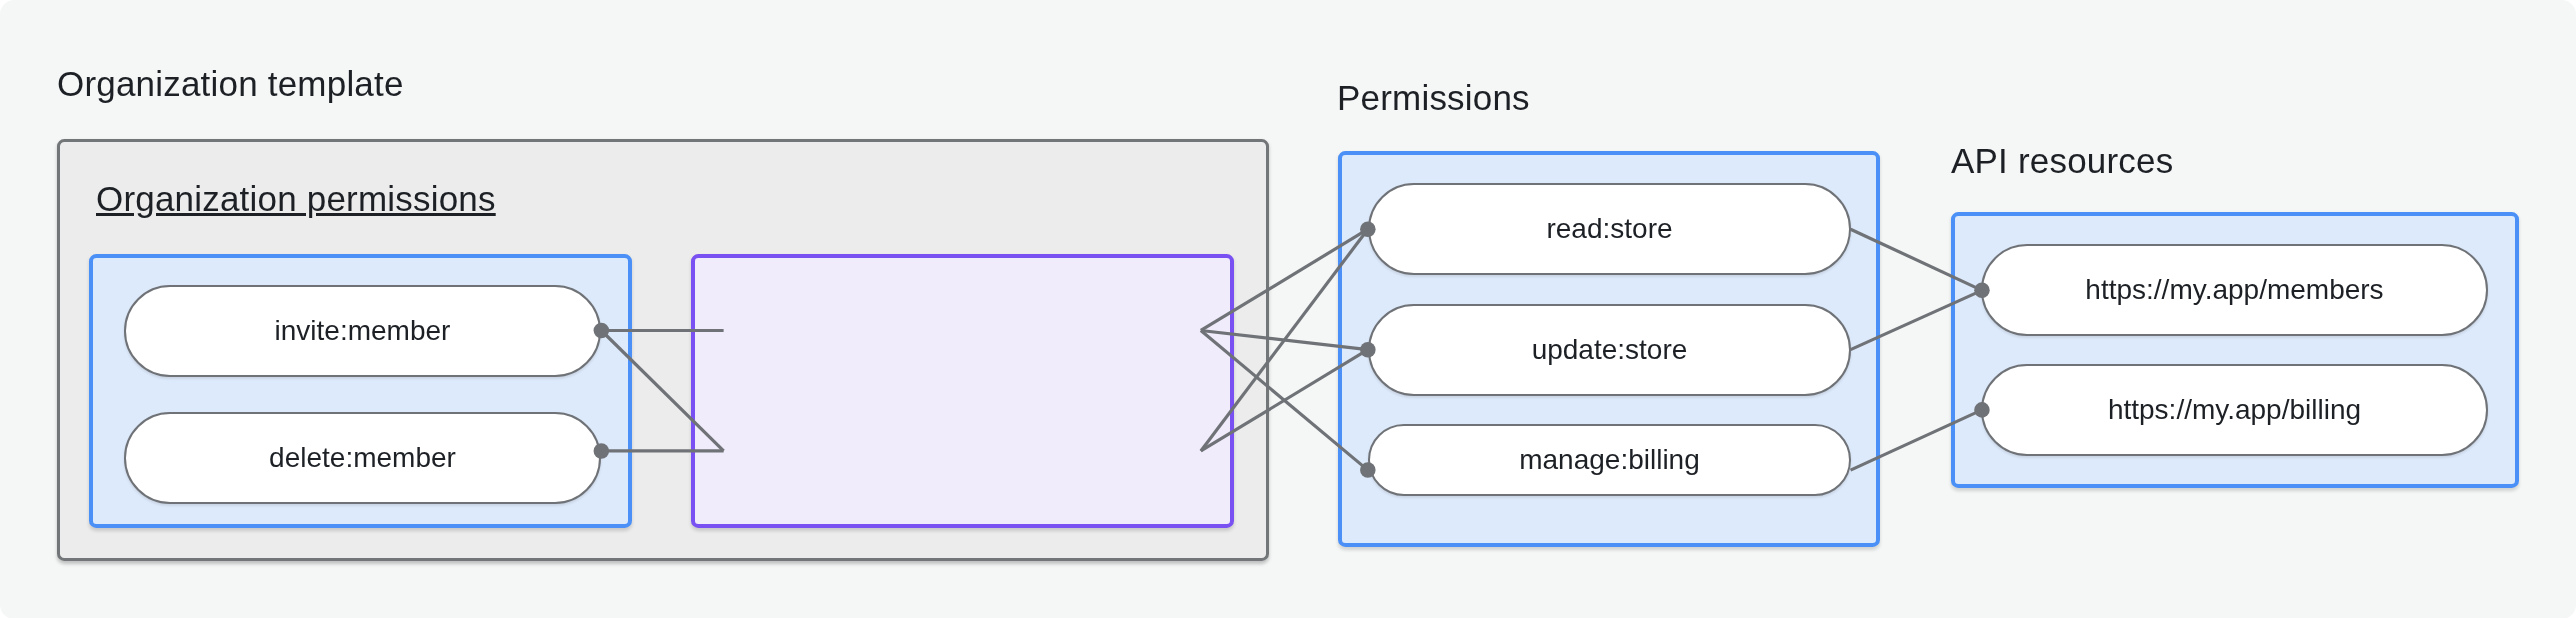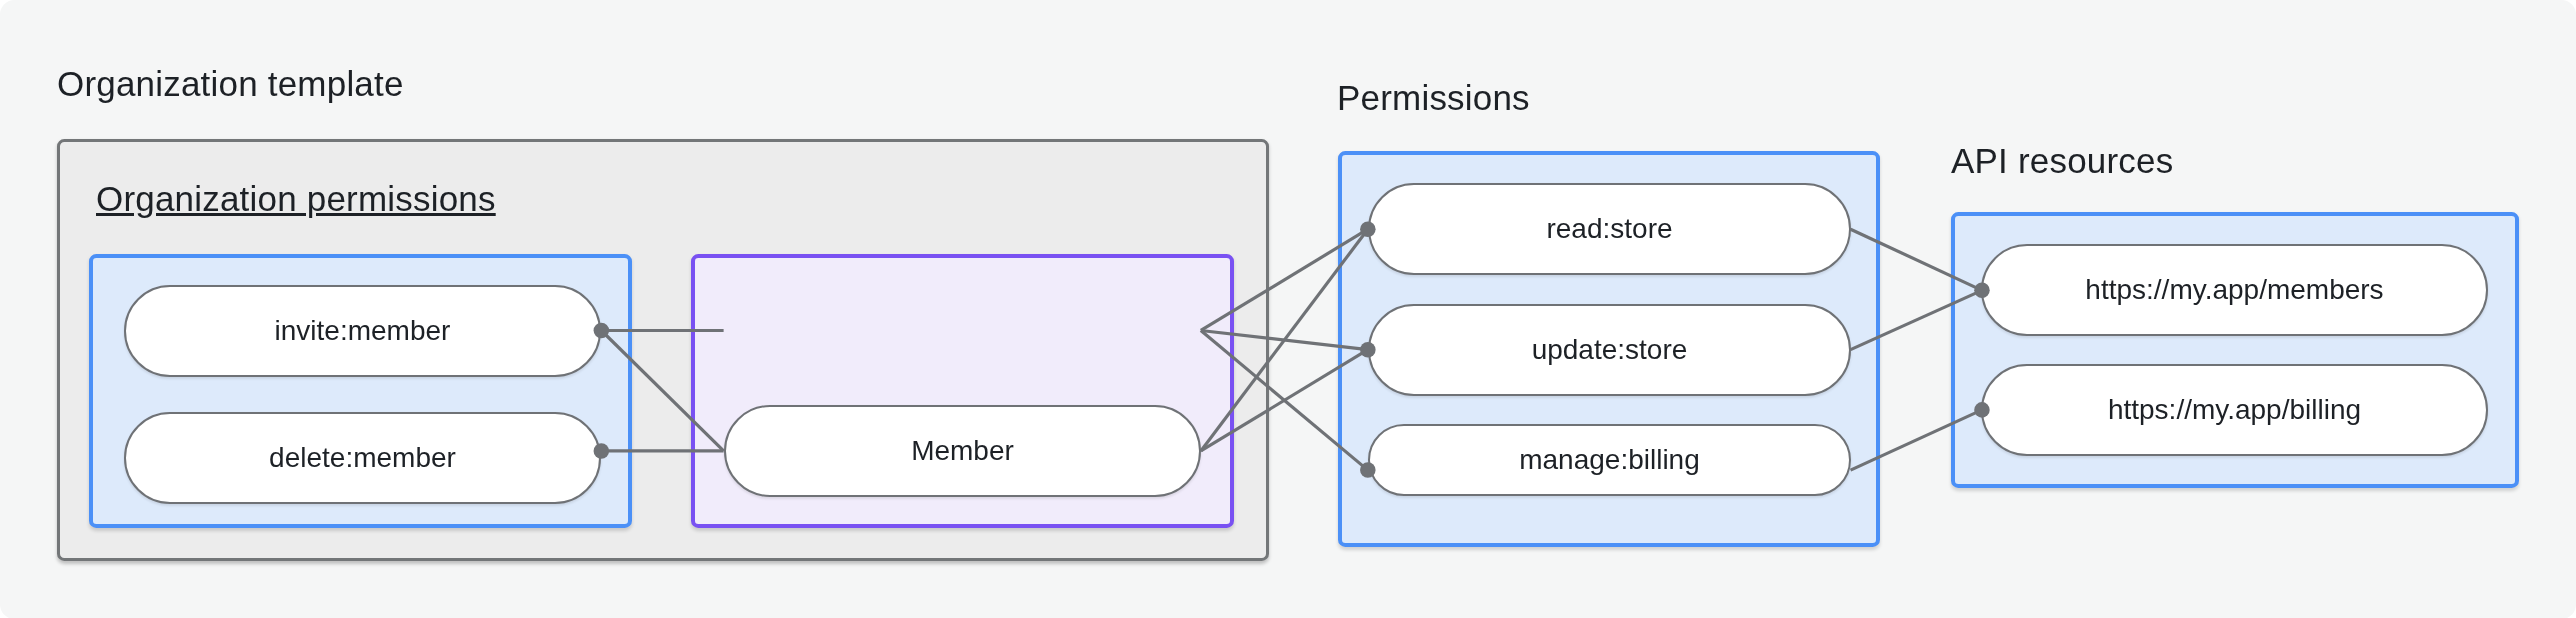--- a/index.html
+++ b/index.html
@@ -94,23 +94,20 @@
 
   <div class="group-box blue-box box-perms"></div>
   <div class="group-box blue-box box-api"></div>
 
   <div class="pill pill-invite">
     <span>invite:member</span>
   </div>
   <div class="pill pill-delete">
     <span>delete:member</span>
   </div>
-  <div class="pill pill-member">
-    <span>Member</span>
-  </div>
   <div class="pill pill-update">
     <span>update:store</span>
   </div>
   <div class="pill pill-read">
     <span>read:store</span>
   </div>
   <div class="pill pill-manage">
     <span>manage:billing</span>
   </div>
   <div class="pill pill-members">

